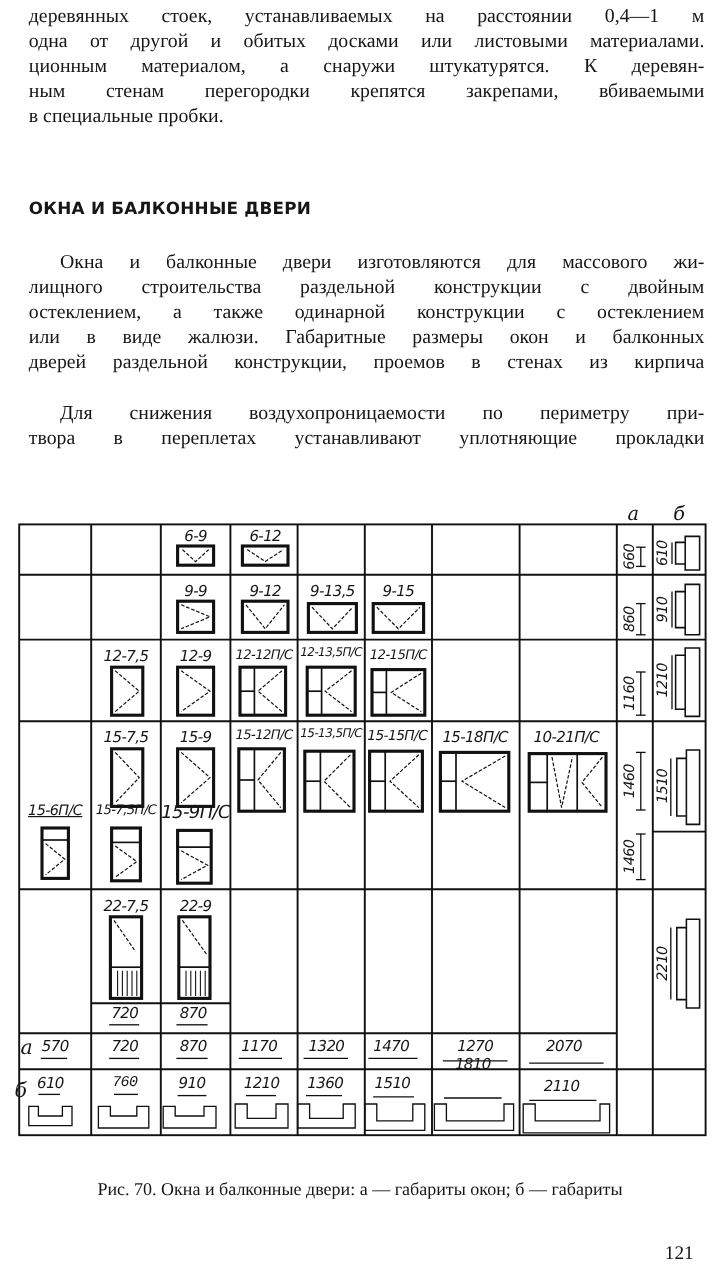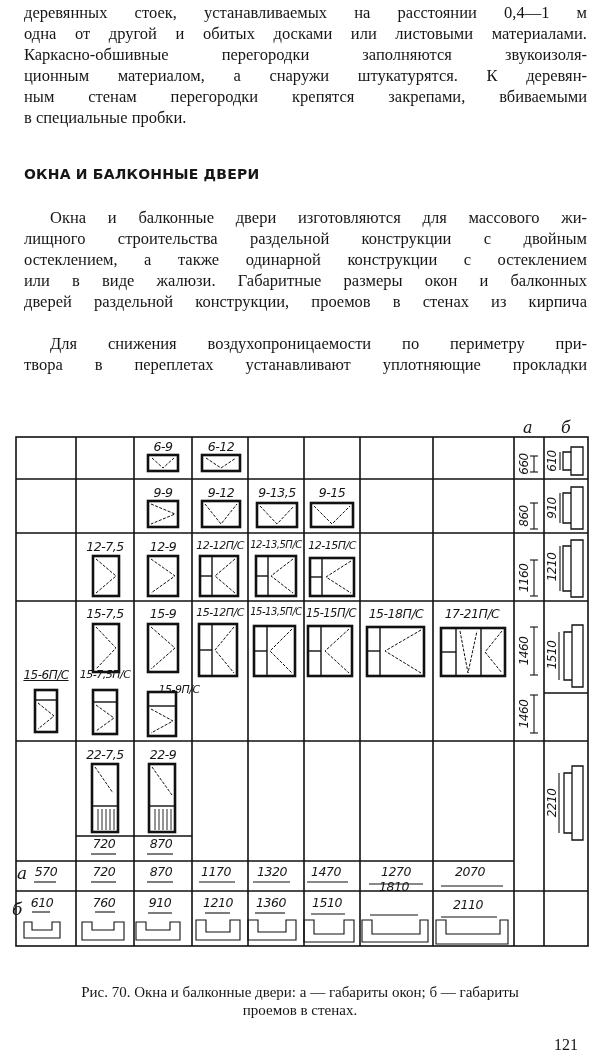--- a/index.html
+++ b/index.html
@@ -17,21 +17,20 @@
   .collbl { position: absolute; font-family: "DejaVu Serif", serif; font-style: italic; font-size: 16px; }
   .caption { position: absolute; left: 0; width: 600px; top: 983px; text-align: center; font-size: 15px; line-height: 18px; margin: 0; }
   .pagenum { position: absolute; right: 22px; top: 1036px; font-size: 16px; text-align: center; }
 </style>
 </head>
 <body>
 
 <div class="para" style="top: 2px;">
   <span class="line">деревянных стоек, устанавливаемых на расстоянии 0,4—1 м</span>
   <span class="line">одна от другой и обитых досками или листовыми материалами.</span>
-  <span class="line">Каркасно-обшивные перегородки заполняются звукоизоля-</span>
   <span class="line">ционным материалом, а снаружи штукатурятся. К деревян-</span>
   <span class="line">ным стенам перегородки крепятся закрепами, вбиваемыми</span>
   <span class="line last">в специальные пробки.</span>
 </div>
 
 <h2 class="heading">ОКНА И БАЛКОННЫЕ ДВЕРИ</h2>
 
 <div class="para" style="top: 207px;">
   <span class="line indent">Окна и балконные двери изготовляются для массового жи-</span>
   <span class="line">лищного строительства раздельной конструкции с двойным</span>
@@ -281,24 +280,24 @@
   <span class="lbl" style="left:163px; top:124px;">12-9</span>
   <span class="lbl" style="left:220px; top:124px; font-size:11px;">12-12П/С</span>
   <span class="lbl" style="left:276px; top:124px; font-size:10px;">12-13,5П/С</span>
   <span class="lbl" style="left:332px; top:124px; font-size:11px;">12-15П/С</span>
   <span class="lbl" style="left:105px; top:191px;">15-7,5</span>
   <span class="lbl" style="left:163px; top:191px;">15-9</span>
   <span class="lbl" style="left:220px; top:191px; font-size:11px;">15-12П/С</span>
   <span class="lbl" style="left:276px; top:191px; font-size:10px;">15-13,5П/С</span>
   <span class="lbl" style="left:331px; top:191px; font-size:11.5px;">15-15П/С</span>
   <span class="lbl" style="left:396px; top:191px;">15-18П/С</span>
-  <span class="lbl" style="left:472px; top:191px;">17-21П/С</span>
+  <span class="lbl" style="left:472px; top:191px;">10-21П/С</span>
   <span class="lbl" style="left:46px; top:253px; font-size:12px;text-decoration:underline;">15-6П/С</span>
   <span class="lbl" style="left:105px; top:253px; font-size:11px;">15-7,5П/С</span>
-  <span class="lbl" style="left:163px; top:268px; font-size:11px;margin-left:16px;">15-9П/С</span>
+  <span class="lbl" style="left:163px; top:253px; font-size:15px;">15-9П/С</span>
   <span class="lbl" style="left:105px; top:332px;">22-7,5</span>
   <span class="lbl" style="left:163px; top:332px;">22-9</span>
 
   <span class="lbl" style="left:104px; top:421px;">720</span>
   <span class="lbl" style="left:161px; top:421px;">870</span>
 
   <span class="vlbl" style="left:524px; top:49px;">660</span>
   <span class="vlbl" style="left:524px; top:101px;">860</span>
   <span class="vlbl" style="left:524px; top:163px;">1160</span>
   <span class="vlbl" style="left:524px; top:236px;">1460</span>
@@ -316,27 +315,26 @@
   <span class="lbl" style="left:46px; top:449px;">570</span>
   <span class="lbl" style="left:104px; top:449px;">720</span>
   <span class="lbl" style="left:161px; top:449px;">870</span>
   <span class="lbl" style="left:216px; top:449px;">1170</span>
   <span class="lbl" style="left:272px; top:449px;">1320</span>
   <span class="lbl" style="left:326px; top:449px;">1470</span>
   <span class="lbl" style="left:396px; top:449px;">1270</span>
   <span class="lbl" style="left:470px; top:449px;">2070</span>
 
   <span class="lbl" style="left:42px; top:480px;">610</span>
-  <span class="lbl" style="left:104px; top:480px;">760</span>
+  <span class="lbl" style="left:104px; top:480px;font-family:Liberation Mono, monospace;">760</span>
   <span class="lbl" style="left:160px; top:480px;">910</span>
   <span class="lbl" style="left:218px; top:480px;">1210</span>
   <span class="lbl" style="left:271px; top:480px;">1360</span>
   <span class="lbl" style="left:327px; top:480px;">1510</span>
   <span class="lbl" style="left:394px; top:464px;">1810</span>
   <span class="lbl" style="left:468px; top:482px;">2110</span>
 </div>
 
 <div class="caption">
   <div>Рис. 70. Окна и балконные двери: а — габариты окон; б — габариты</div>
-  <div>проемов в стенах.</div>
 </div>
 
 <div class="pagenum">121</div>
 
 </body></html>

